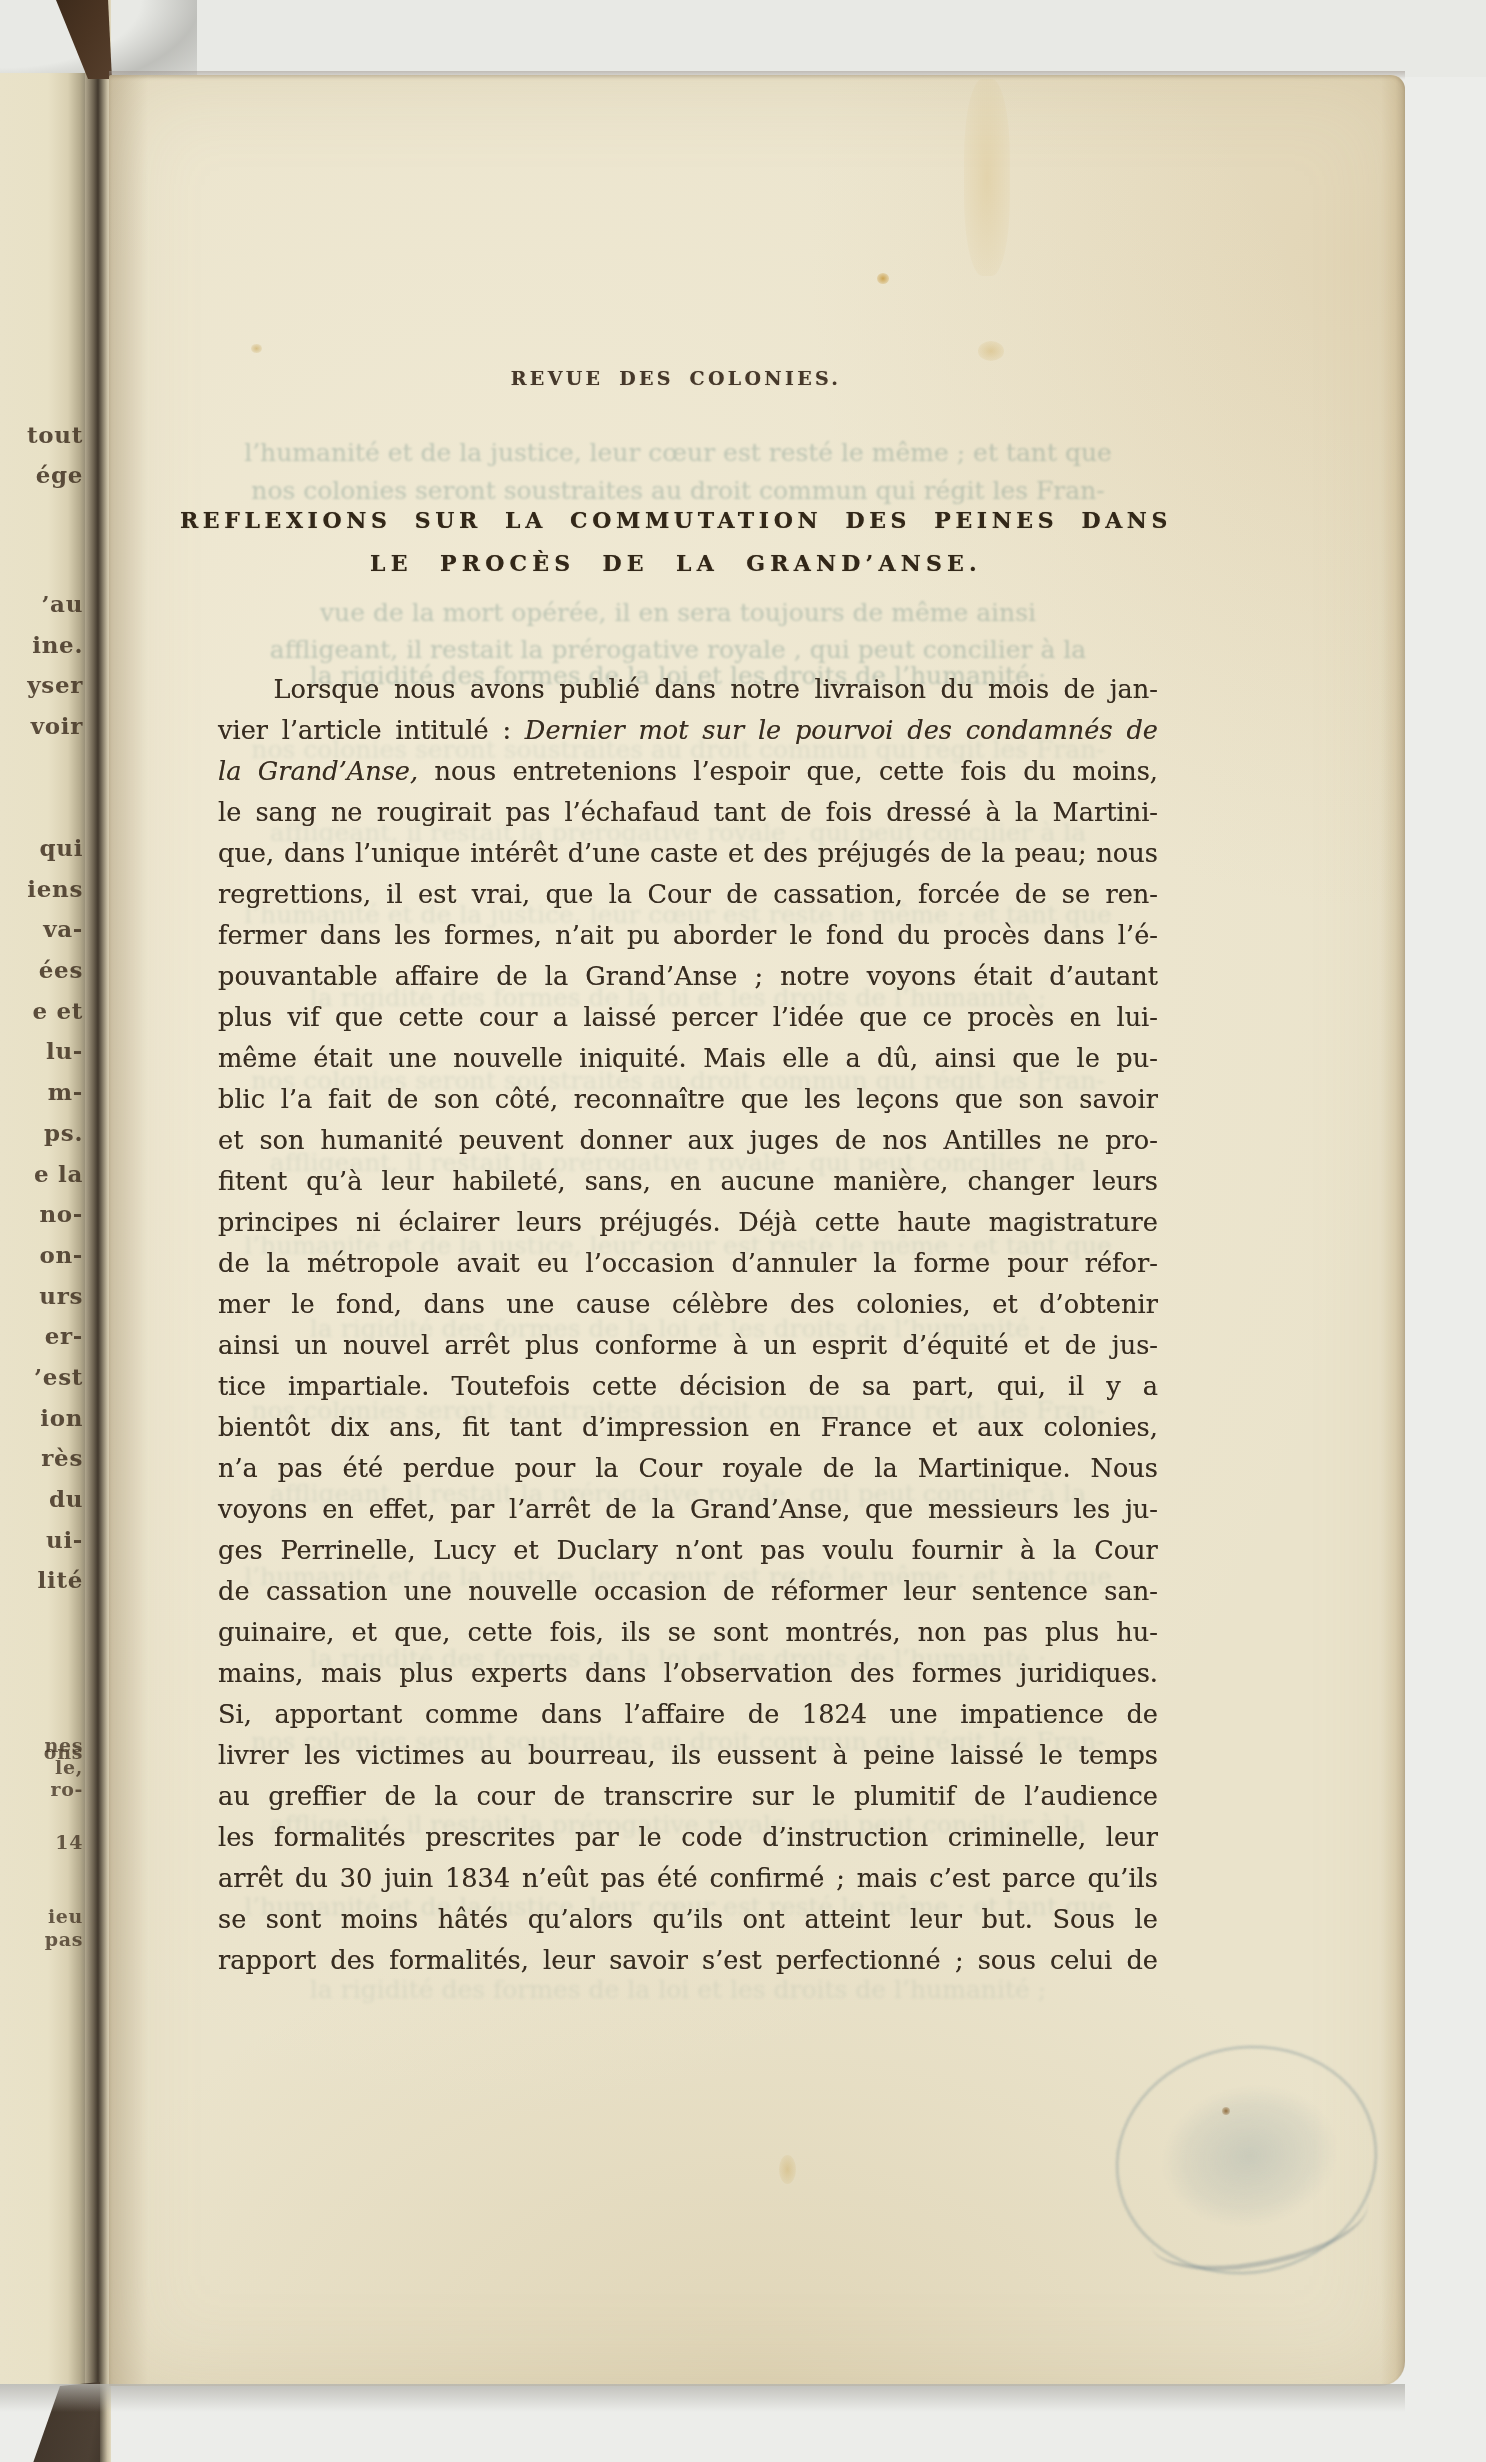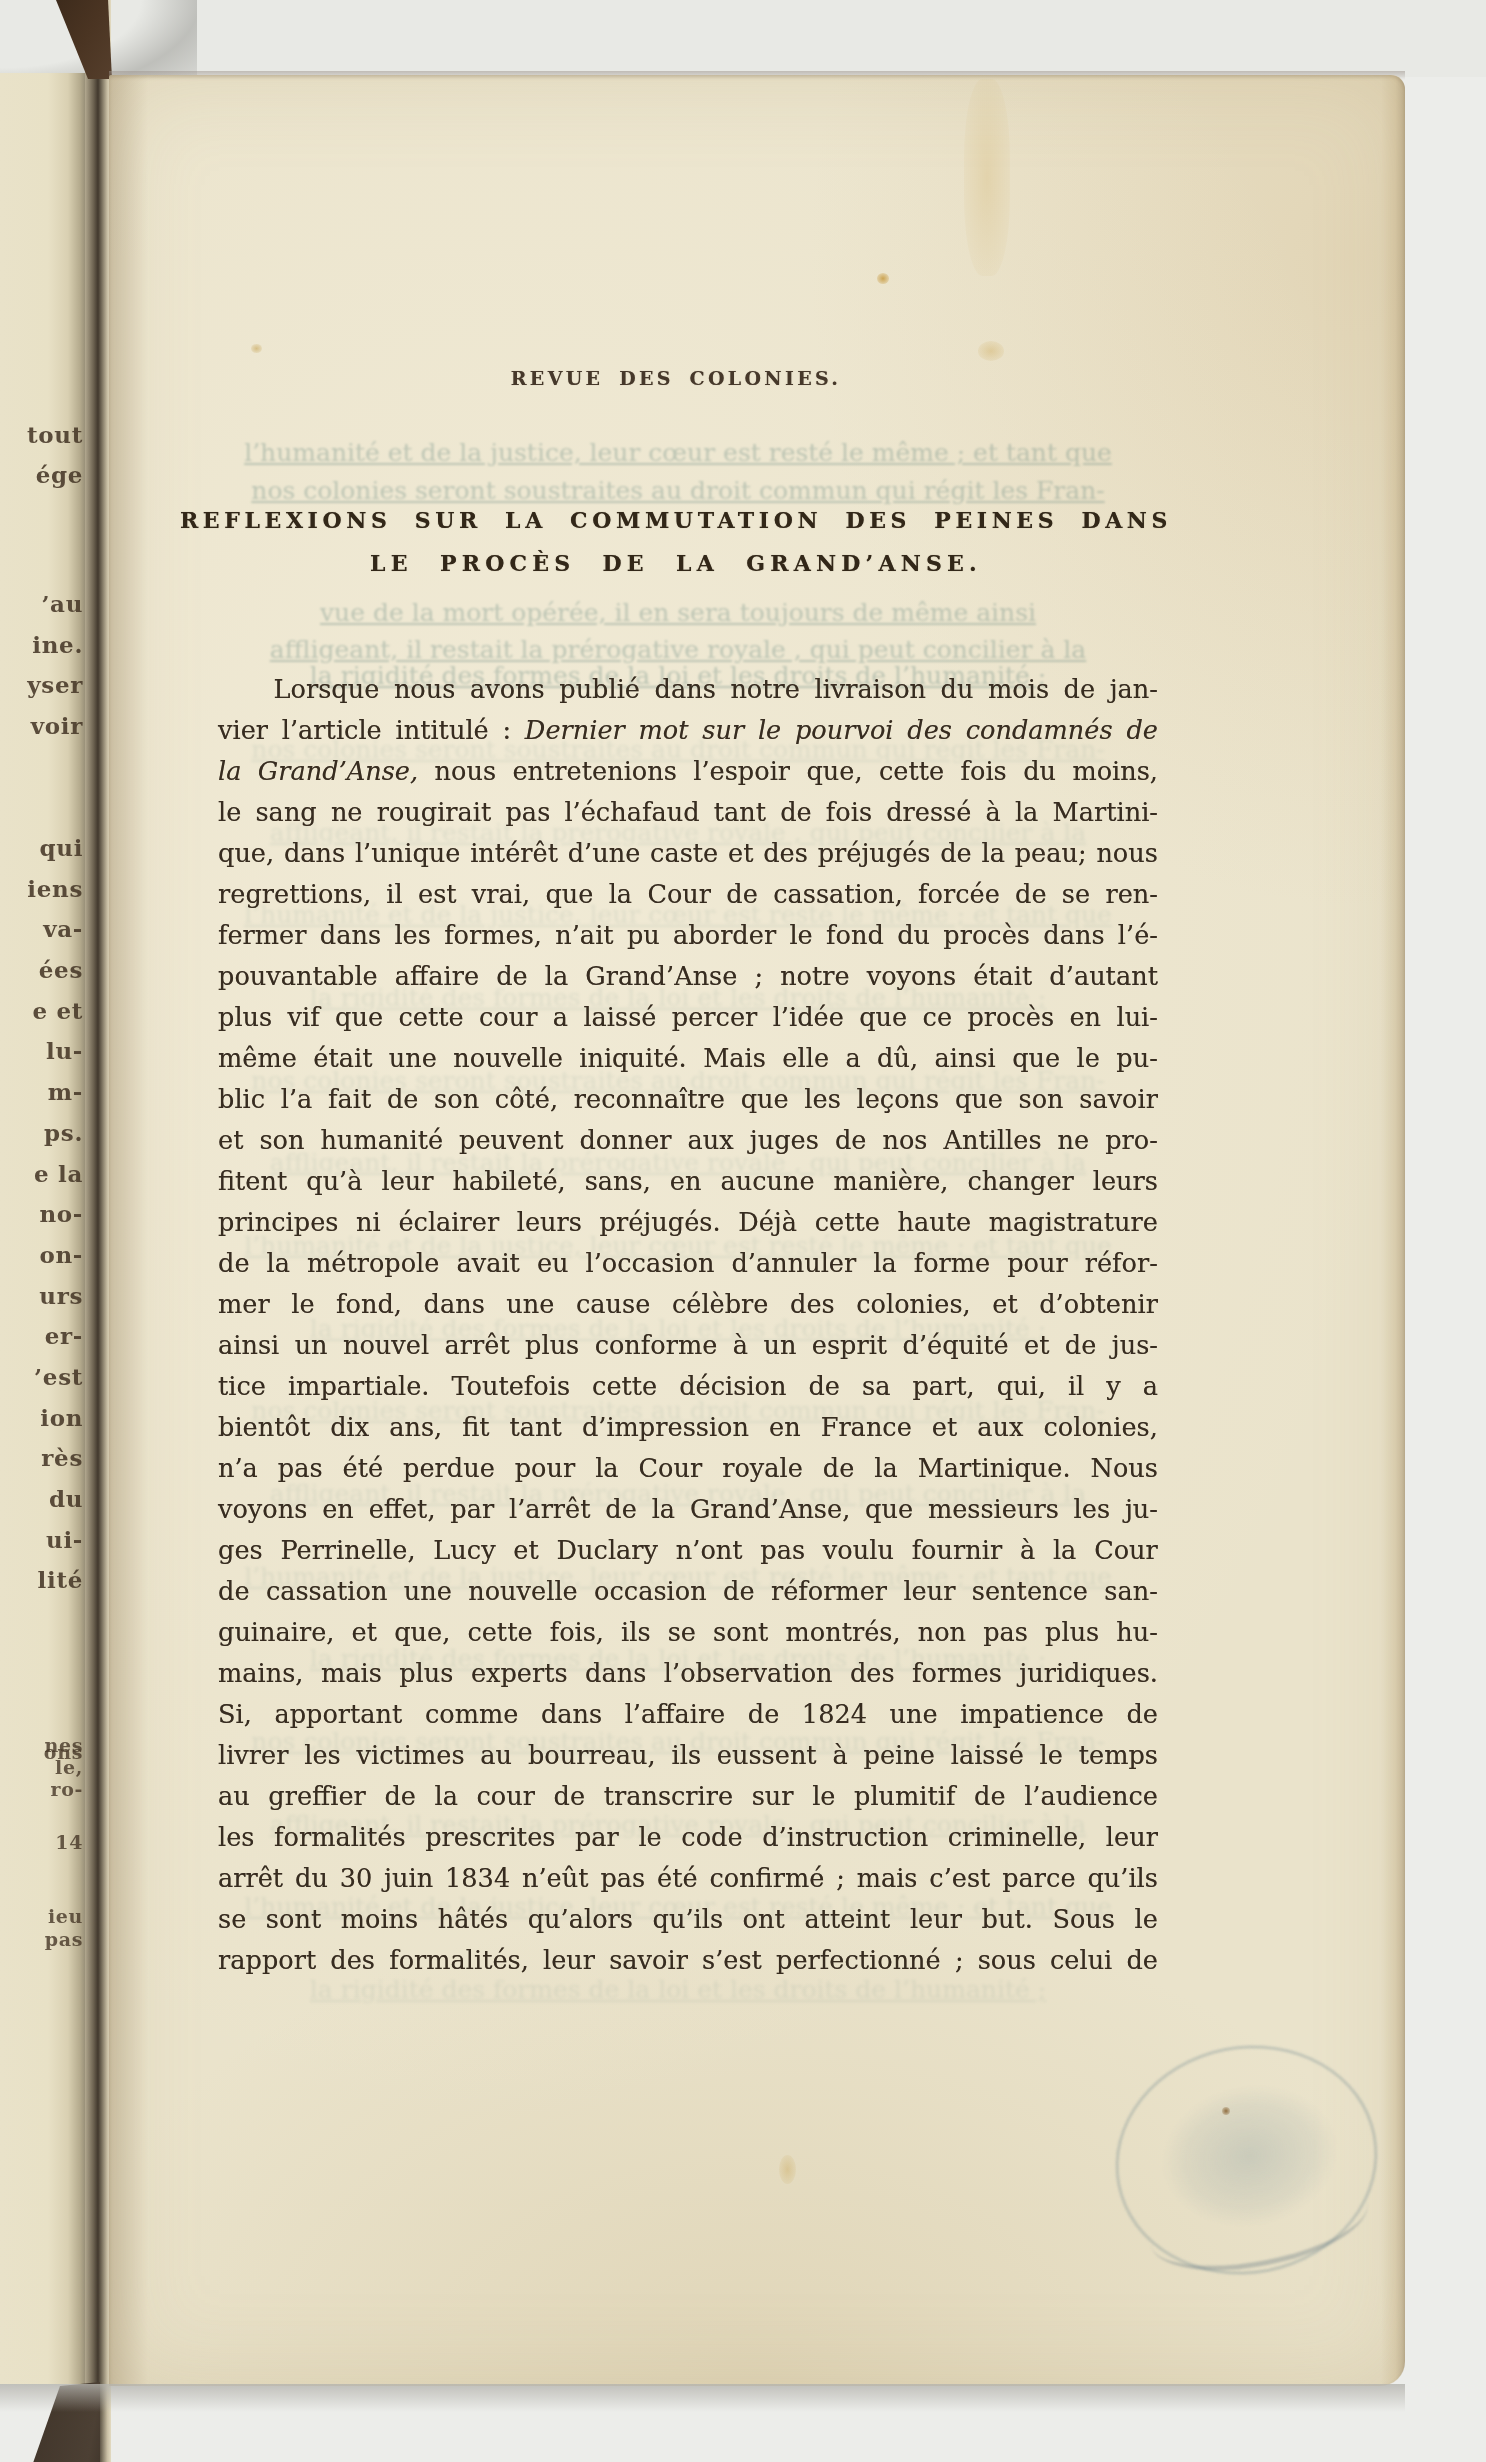--- a/index.html
+++ b/index.html
@@ -59,21 +59,21 @@
 
   .body-text{position:absolute;left:194px;top:674px;width:964px;}
   .bline{display:flex;justify-content:space-between;align-items:baseline;height:41px;
     font-size:25.6px;color:#372c20;white-space:nowrap;
     text-shadow:0 0 0.5px rgba(55,44,32,.55);margin-left:24px;}
   .bline .it{font-style:italic;}
   .bline .indent{width:41px;flex:0 0 auto;}
 
   
   .ghost{position:absolute;left:189px;width:978px;text-align:center;white-space:nowrap;
-    font-size:25px;color:#5f837b;pointer-events:none;text-decoration:underline;}
+    font-size:25px;color:#5f837b;pointer-events:none;}
   .ghost-strong{opacity:.34;filter:blur(0.9px);}
   .ghost-faint{opacity:.12;filter:blur(1.4px);}
 
   
   .stain{position:absolute;border-radius:50%;pointer-events:none;}
 
   
   .stamp{position:absolute;left:1115px;top:2046px;width:257px;height:222px;
     border:3.3px solid rgba(104,128,138,.30);border-radius:50%;
     transform:rotate(-11deg);filter:blur(1.3px);}

